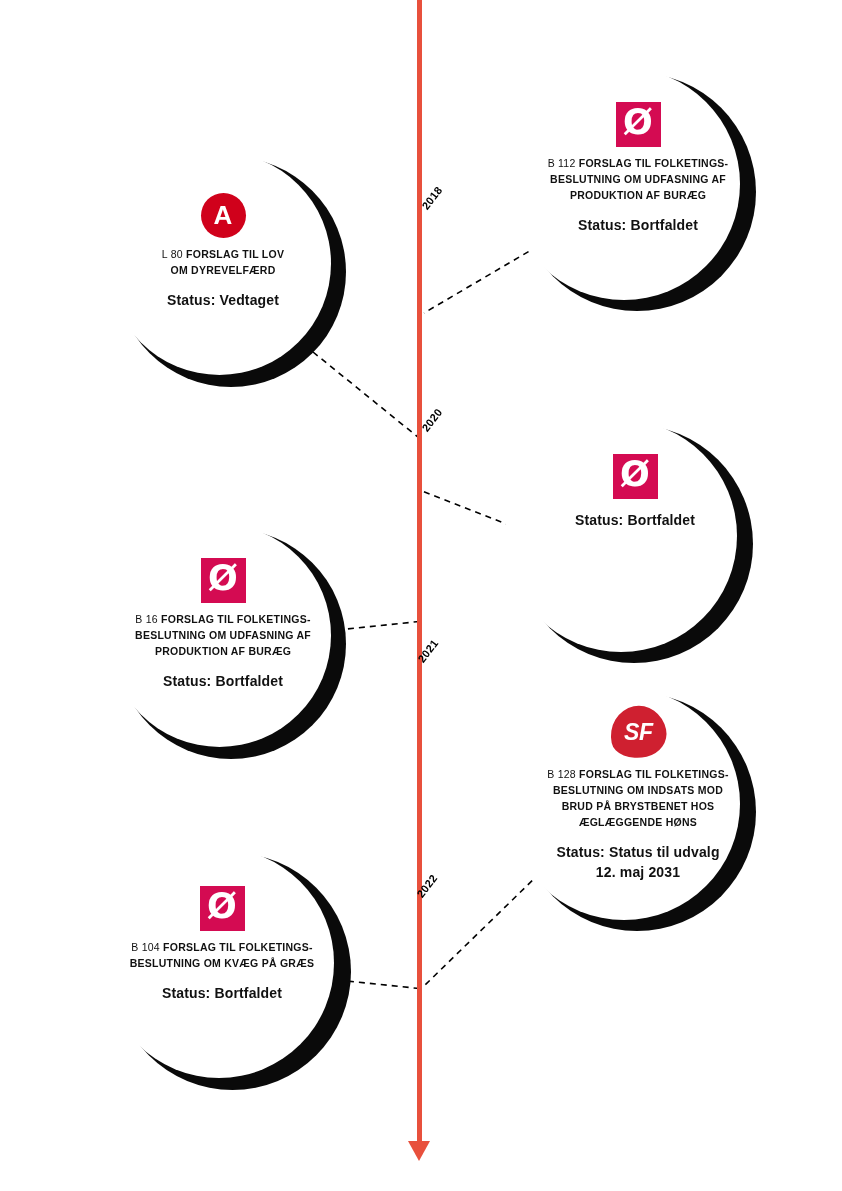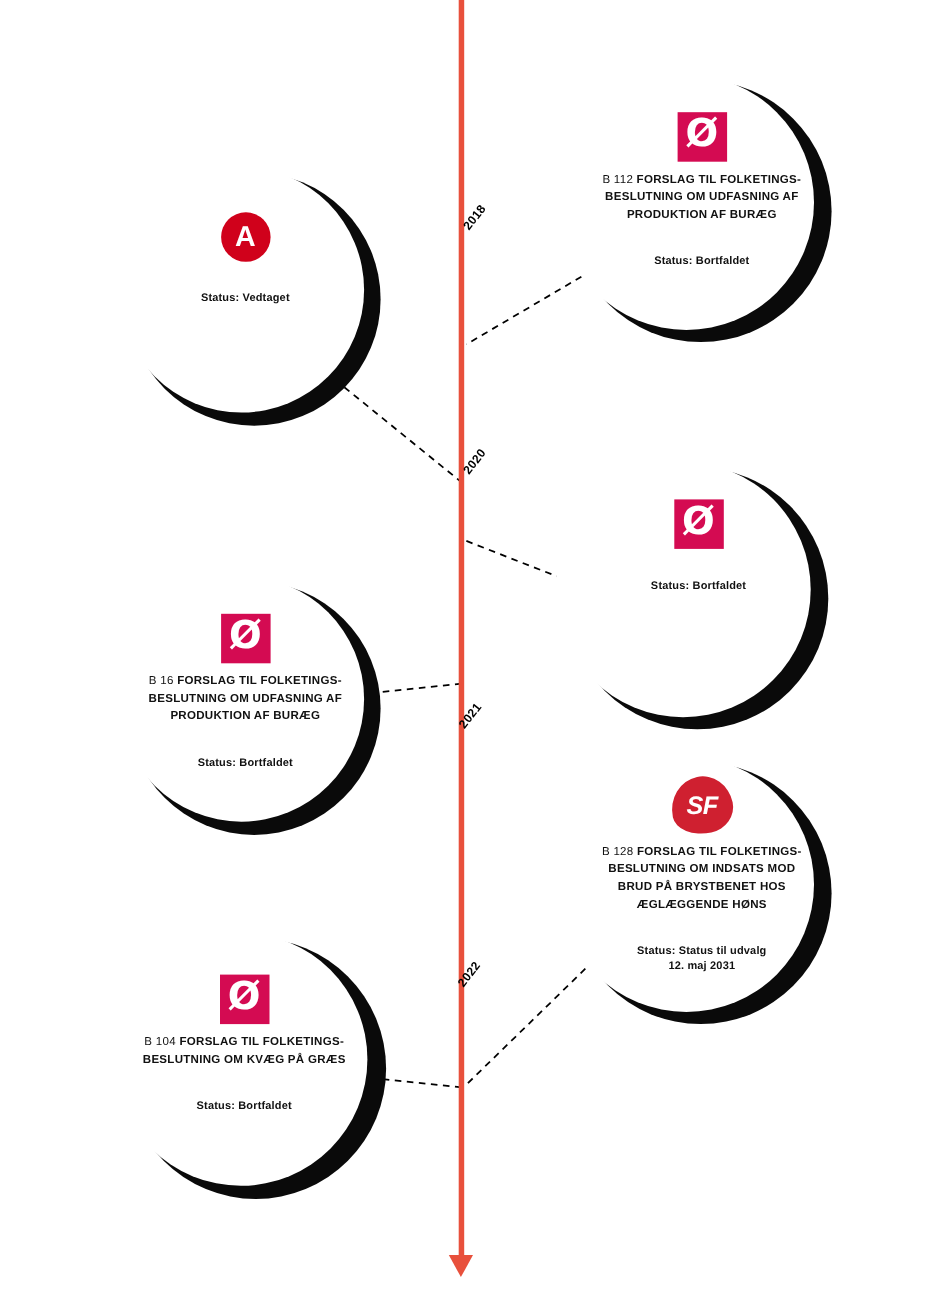--- a/index.html
+++ b/index.html
@@ -112,22 +112,22 @@
     line-height:1.52;
     color:#111;
     letter-spacing:.25px;
     text-transform:uppercase;
     padding:0 18px;
     font-family:"Liberation Sans", sans-serif;
   }
   .title .num{font-weight:400;}
   .title .rest{font-weight:700;}
   .status{
-    margin-top:27px;
-    font-size:10px;
+    margin-top:11px;
+    font-size:14px;
     font-weight:700;
     line-height:1.45;
     color:#111;
     letter-spacing:.15px;
     font-family:"Liberation Sans", sans-serif;
   }
 </style>
 </head>
 <body>
 
@@ -173,20 +173,25 @@
 
   <div class="node" style="left:108px;top:152px;">
     <div class="crescent-black" style="left:8px;top:5px;width:230px;height:230px;"></div>
     <div class="crescent-white" style="left:0px;top:0px;width:223px;height:223px;"></div>
     <div class="node-content" style="top:41px;width:230px;">
       <div class="logo-wrap">
         <div class="logo-a">
           <span class="glyph">A</span>
         </div>
       </div>
+      <div class="title">
+        <span class="num">L 80</span>
+        <span class="rest">FORSLAG TIL LOV</span><br>
+        <span>OM DYREVELFÆRD</span>
+      </div>
       <div class="status">Status: Vedtaget</div>
     </div>
   </div>
 
   <div class="node" style="left:505px;top:420px;">
     <div class="crescent-black" style="left:10px;top:5px;width:238px;height:238px;"></div>
     <div class="crescent-white" style="left:0px;top:0px;width:232px;height:232px;"></div>
     <div class="node-content" style="top:34px;">
       <div class="logo-wrap">
         <div class="logo-oe">

